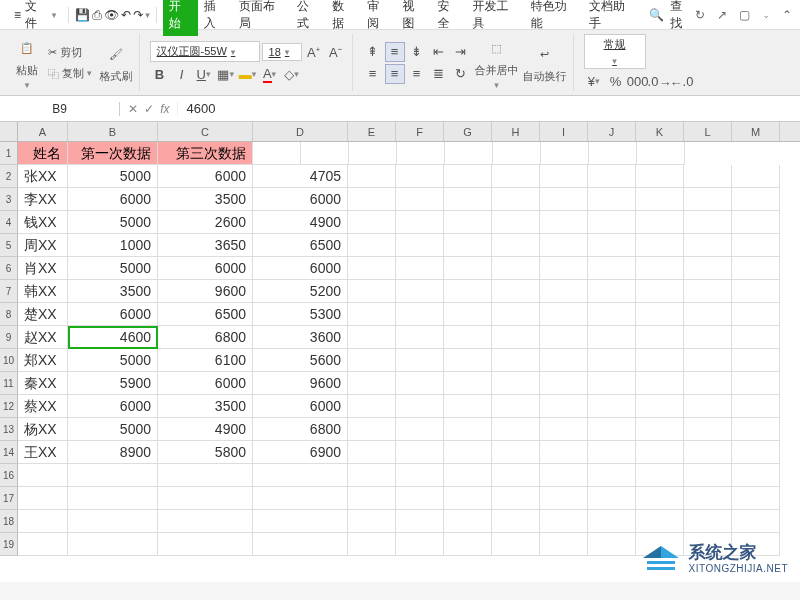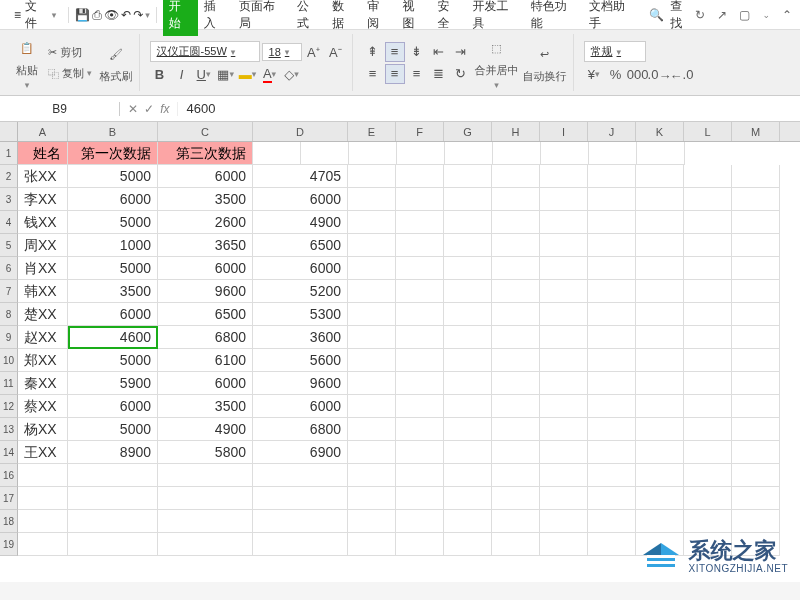--- a/index.html
+++ b/index.html
@@ -39,21 +39,21 @@
 .rh { width: 18px; background: #e8e8e8; border-right: 1px solid #bbb; border-bottom: 1px solid #ccc; text-align: center; font-size: 10px; color: #555; line-height: 23px; }
 .cell { border-right: 1px solid #ddd; border-bottom: 1px solid #ddd; padding: 0 6px; font-size: 14px; line-height: 23px; overflow: hidden; white-space: nowrap; }
 .hdr-cell { background: #fca5a5; color: #000; font-size: 14px; text-align: right; }
 .num { text-align: right; }
 .name-cell { text-align: left; }
 .selected { outline: 2px solid #1aad19; outline-offset: -2px; position: relative; }
 
 .watermark { position: absolute; right: 12px; bottom: 8px; display: flex; align-items: center; gap: 8px; opacity: 0.95; }
 .wm-logo { width: 40px; height: 30px; }
 .wm-txt { display: flex; flex-direction: column; line-height: 1.1; }
-.wm-cn { font-size: 22px; font-weight: bold; color: #2a4d7a; }
+.wm-cn { font-size: 17px; font-weight: bold; color: #2a4d7a; }
 .wm-en { font-size: 10px; color: #2a4d7a; letter-spacing: 0.5px; }
 
 .ic { display: inline-block; }
 .chev { font-size: 9px; color: #888; }
 
 
 .cA { width: 50px; } .cB { width: 90px; } .cC { width: 95px; } .cD { width: 95px; }
 .cE,.cF,.cG,.cH,.cI,.cJ,.cK,.cL,.cM { width: 48px; }
 </style>
 </head>
@@ -179,21 +179,21 @@
       <span>合并居中</span>
         <span class="chev">▾</span>
     </div>
     <div class="tb-split">
       <div class="big-icon">↩</div>
       <span>自动换行</span>
     </div>
   </div>
   <div class="tb-group">
     <div class="tb-col">
-      <div class="select-box" style="width:62px;">
+      <div class="select-box" style="width:62px;flex-direction:column;">
           <span>常规</span>
           <span class="chev">▾</span>
         </div>
       <div class="tb-row">
         <div class="mini-btn">¥<span class="chev">▾</span></div>
         <div class="mini-btn">%</div>
         <div class="mini-btn">000</div>
         <div class="mini-btn">.0→</div>
         <div class="mini-btn">←.0</div>
       </div>

